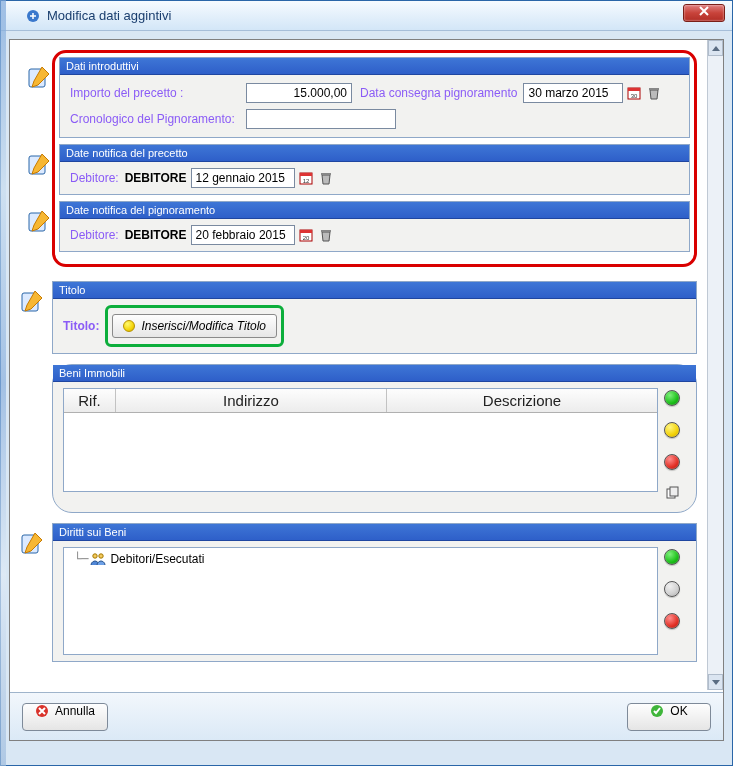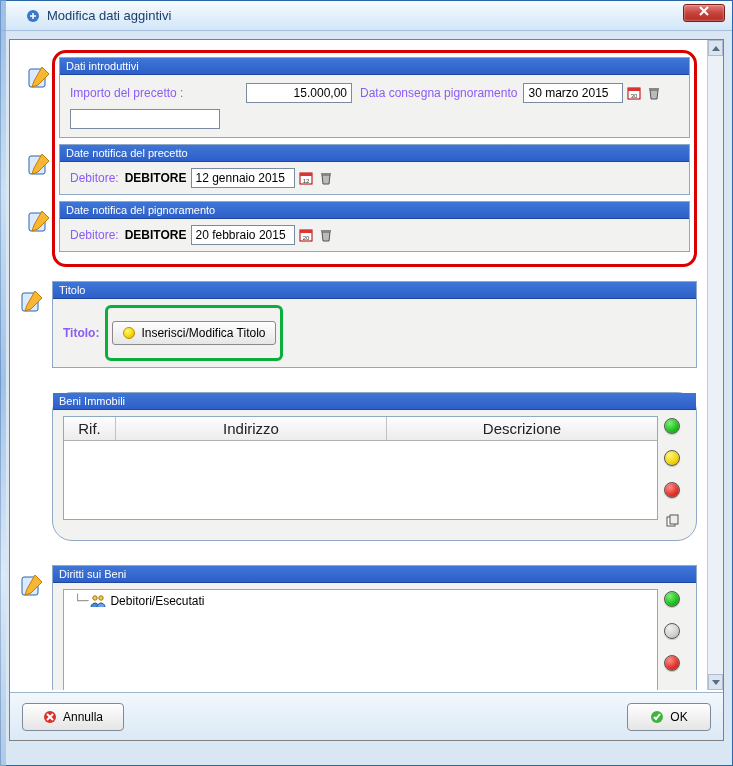--- a/index.html
+++ b/index.html
@@ -42,21 +42,21 @@
   .vscroll .arrow.dn { border-top:5px solid #5a6c82;}
   
   
   .edit-gutter {
     position:absolute; left:-34px; top:6px; width:26px; height:26px;
   }
   .edit-gutter svg { width:26px; height:26px; }
   
   
   .panel {
-    background:#f2f2f0; border:1px solid #8fa8c8; margin-bottom:24px; position:relative;
+    background:#f2f2f0; border:1px solid #8fa8c8; margin-bottom:10px; position:relative;
   }
   .panel-hd {
     background: linear-gradient(to bottom,#3e76d6 0%, #2e5fc9 100%);
     color:#fff; font-size:11px; padding:2px 6px; border-bottom:1px solid #1f46a0;
   }
   .panel-body { padding:8px 10px; }
   .panel-body.slim { padding:6px 10px;}
   
   .red-outline {
     border:3px solid #d90000; border-radius:14px; padding:4px; margin-bottom:14px; position:relative;
@@ -77,21 +77,21 @@
   .date-pick svg{width:14px;height:14px;}
   .trash { width:14px;height:14px; display:inline-flex; margin-left:6px; cursor:pointer; vertical-align:middle;}
   .trash svg{width:14px;height:14px;}
   
   
   .btn-titolo {
     display:inline-flex; align-items:center; height:24px; padding:0 10px;
     background: linear-gradient(to bottom,#fefefe,#e6e6e6);
     border:1px solid #8a8a8a; border-radius:3px; cursor:pointer;
   }
-  .green-outline { border:3px solid #0cae3b; border-radius:6px; padding:13px 4px; display:inline-block;}
+  .green-outline { border:3px solid #0cae3b; border-radius:6px; padding:6px 4px; display:inline-block;font-style:italic;}
   .dot-yellow { width:12px;height:12px;border-radius:50%; background:radial-gradient(circle at 35% 30%, #fff96e, #f4d50a 60%, #c9a400); border:1px solid #b79300; margin-right:6px;}
   
   
   .grid { border:1px solid #8fa8c8; background:#fff; }
   .grid-hd { display:flex; background:linear-gradient(to bottom,#fdfdfd,#ececec); border-bottom:1px solid #b0b0b0;}
   .grid-hd .col { padding:3px 6px; border-right:1px solid #c2c2c2; font-size:15px; color:#222;}
   .grid-hd .col:last-child{border-right:none;}
   .grid-body { height:78px; }
   
   
@@ -111,23 +111,23 @@
   .tree-conn { color:#888; font-family:monospace; margin-right:2px;}
   .tree-icon{width:16px;height:14px;margin-right:4px;}
   
   
   .footer {
     position:absolute; left:0; right:0; bottom:0; height:48px;
     background:linear-gradient(to bottom,#f2f7fc 0%, #dbe9f6 100%);
     border-top:1px solid #9fb4cb; display:flex; align-items:center; padding:0 12px;
   }
   .btn {
-    height:28px; min-width:84px; display:inline-flex; align-items:center; justify-content:center;
+    height:28px; min-width:84px; display:inline-flex; justify-content:center;
     background:linear-gradient(to bottom,#fefefe,#e5e5e5);
-    border:1px solid #7e8a99; border-radius:4px; padding:0 20px; cursor:pointer;
+    border:1px solid #7e8a99; border-radius:4px; padding:0 12px; cursor:pointer;
   }
   .btn .bicon{width:14px;height:14px;margin-right:6px;}
   .footer .spacer{flex:1;}
   
   
   .left-strip{position:absolute;left:0;top:0;bottom:0;width:6px;background:linear-gradient(to bottom,#7da7da,#c9ddef,#8bb0dd,#dfeaf6,#9dbbdd);opacity:0.7;}
 </style>
 </head>
 <body>
 
@@ -175,20 +175,21 @@
                 </svg>
               </span>
             <span class="trash">
                 <svg viewBox="0 0 14 14">
                   <path d="M3 4h8l-1 9H4z" fill="#bbb" stroke="#555"></path>
                   <rect x="2" y="2" width="10" height="2" fill="#888"></rect>
                 </svg>
               </span>
           </div>
           <div class="row">
+            <span class="lbl" style="width:170px">Cronologico del Pignoramento:</span>
             <input class="txt" style="width: 150px;" value="">
           </div>
         </div>
       </div>
 
       <div class="panel">
         <div class="edit-gutter">
           <svg viewBox="0 0 26 26">
               <rect x="3" y="5" width="16" height="18" rx="2" fill="#dceaff" stroke="#2a66a8"></rect>
               <path d="M16 3 L23 10 L12 21 L6 23 L8 17 Z" fill="#f7b733" stroke="#c77a00"></path>

